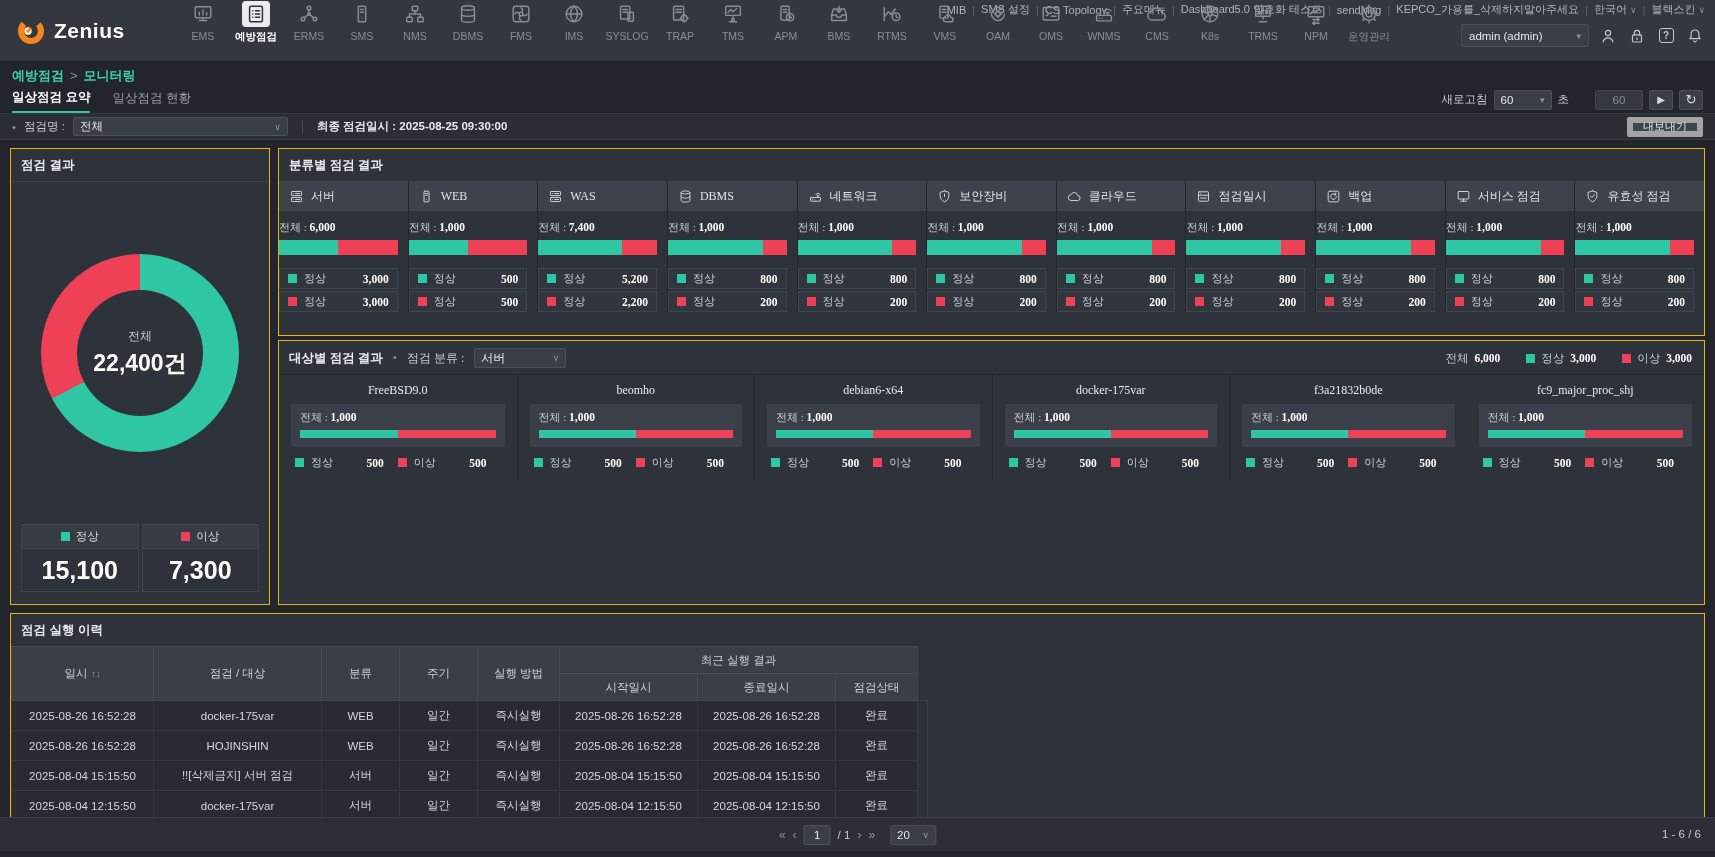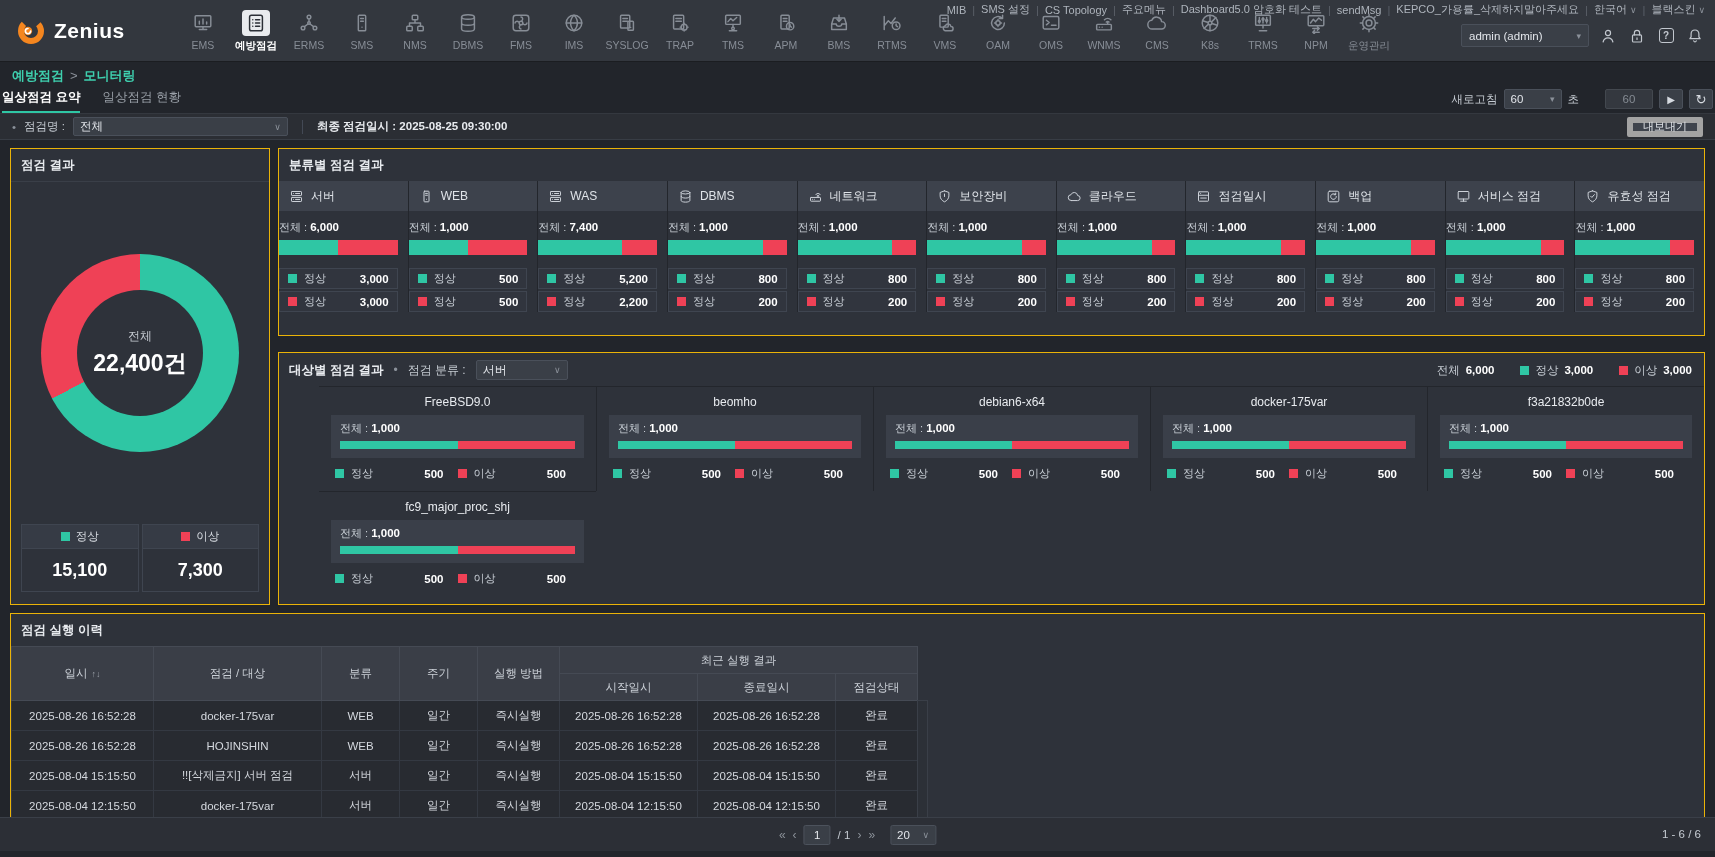--- a/index.html
+++ b/index.html
@@ -11,40 +11,40 @@
 
   
   .header{ position:relative; height:62px; background:#33373e; border-bottom:1px solid #1b1d21; }
   .util-bar{ position:absolute; top:2px; right:10px; display:flex; gap:6px; align-items:center;
              font-size:11px; color:#aeb4bc; white-space:nowrap; }
   .util-bar .sep{ color:#5b6169; }
   .util-link{ cursor:pointer; }
   .caret{ font-size:9px; color:#8b919a; margin-left:3px; }
   .brand{ position:absolute; left:16px; top:16px; display:flex; align-items:center; gap:8px; }
   .brand-name{ font-size:21px; font-weight:bold; color:#ffffff; letter-spacing:.5px; }
-  .main-nav{ position:absolute; left:178px; top:10px; display:flex; gap:3px; }
+  .main-nav{ position:absolute; left:178px; top:1px; display:flex; gap:3px; }
   .nav-item{ width:50px; text-align:center; cursor:pointer; }
   .nav-icon{ width:28px; height:26px; margin:0 auto; display:flex; align-items:center; justify-content:center;
              color:#878d96; border-radius:4px; }
   .nav-item.active .nav-icon{ background:#e9ebee; color:#2b2f36; }
   .nav-label{ display:block; margin-top:3px; font-size:10.5px; color:#878d96; }
   .nav-item.active .nav-label{ color:#ffffff; font-weight:bold; }
   .user-area{ position:absolute; right:10px; top:24px; display:flex; align-items:center; gap:9px; }
   .user-select{ width:128px; height:23px; background:#3a3f47; border:1px solid #4a505a; border-radius:2px;
                 display:flex; align-items:center; justify-content:space-between; padding:0 7px; color:#e2e5ea;
                 font-size:11.5px; cursor:pointer; }
   .hdr-ic{ width:20px; height:20px; color:#c2c7ce; display:flex; align-items:center; justify-content:center; cursor:pointer; }
   .help-box{ width:15px; height:15px; border:1.4px solid #c2c7ce; border-radius:3px; font-size:10px; font-weight:bold;
              display:flex; align-items:center; justify-content:center; }
 
   
   .breadcrumb-bar{ height:27px; display:flex; align-items:center; padding:0 12px; gap:6px;
                    font-size:13px; font-weight:bold; color:#3ecfae; }
   .bc-sep{ color:#8b919a; font-weight:normal; }
-  .tab-bar{ height:25px; display:flex; align-items:flex-start; padding:0 2px; border-bottom:1px solid #34383f; }
+  .tab-bar{ height:25px; display:flex; align-items:center; padding:0 12px; border-bottom:1px solid #34383f; }
   .tab{ margin-right:22px; padding-bottom:5px; font-size:12.5px; color:#9aa0a8; cursor:pointer; }
   .tab.active{ color:#ffffff; font-weight:bold; border-bottom:2px solid #2fc6a4; }
   .tab-right{ margin-left:auto; display:flex; align-items:center; gap:6px; padding-bottom:3px; font-size:11.5px; color:#c6ccd3; }
   .mini-select{ height:20px; background:#3a3f47; border:1px solid #4a505a; border-radius:2px; display:flex;
                 align-items:center; justify-content:space-between; padding:0 6px; color:#e2e5ea; cursor:pointer; }
   .countdown{ width:48px; height:20px; background:#34383f; border:1px solid #43484f; border-radius:2px;
               display:flex; align-items:center; justify-content:center; color:#858b93; }
   .sq-btn{ width:24px; height:20px; background:#3a3f47; border:1px solid #4a505a; border-radius:2px;
            display:flex; align-items:center; justify-content:center; color:#d6dae0; font-size:10px; cursor:pointer; }
   .filter-bar{ height:26px; background:#2b2e34; border-bottom:1px solid #383d45; display:flex; align-items:center;
@@ -67,23 +67,23 @@
   .donut{ position:relative; width:198px; height:198px; border-radius:50%; }
   .donut-hole{ position:absolute; left:36px; top:36px; width:126px; height:126px; border-radius:50%;
                background:#2e323a; display:flex; flex-direction:column; align-items:center; justify-content:center; gap:3px; }
   .donut-hole .lab{ font-size:12px; color:#c3c8cf; }
   .donut-hole .val{ font-size:23px; font-weight:bold; color:#ffffff; }
   .sum-legend{ display:flex; gap:3px; padding:0 10px 12px 10px; }
   .sum-cell{ flex:1; border:1px solid #3f4550; }
   .sum-head{ height:24px; background:#363b45; border-bottom:1px solid #3f4550; display:flex; align-items:center;
              justify-content:center; gap:6px; font-size:11.5px; color:#d6dae0; }
   .swatch{ width:9px; height:9px; display:inline-block; }
-  .sum-val{ height:42px; display:flex; align-items:center; justify-content:center; font-size:18px; font-weight:bold; color:#ffffff; }
-
-  .right-col{ flex:1; display:flex; flex-direction:column; gap:16px; min-width:0; }
+  .sum-val{ height:42px; display:flex; align-items:center; justify-content:center; font-size:25px; font-weight:bold; color:#ffffff; }
+
+  .right-col{ flex:1; display:flex; flex-direction:column; gap:4px; min-width:0;font-family:Liberation Serif, serif; }
   .category-panel{ height:188px; }
   .cat-row{ display:flex; }
   .cat-col{ flex:1; border-left:1px solid #23262c; min-width:0; }
   .cat-col:first-child{ border-left:none; }
   .cat-head{ height:30px; background:#3d424c; display:flex; align-items:center; gap:7px; padding:0 10px;
              color:#dfe3e8; font-size:12px; }
   .cat-head .cic{ color:#ccd1d8; }
   .cat-body{ padding:9px 10px 0 0; }
   .tot-line{ font-size:11px; color:#c6ccd3; }
   .tot-line b{ color:#ffffff; font-size:11.5px; }
@@ -94,21 +94,21 @@
             padding:0 8px; gap:7px; font-size:11px; color:#c6ccd3; }
   .leg-row + .leg-row{ margin-top:2px; }
   .leg-row b{ margin-left:auto; color:#ffffff; font-size:11.5px; }
 
   .target-panel{ flex:1; display:flex; flex-direction:column; }
   .target-head{ display:flex; align-items:center; gap:10px; padding:7px 12px 6px 10px; }
   .target-head .panel-title{ padding:0; }
   .t-summary{ margin-left:auto; display:flex; align-items:center; gap:26px; font-size:11.5px; color:#c6ccd3; }
   .t-summary b{ color:#ffffff; }
   .t-sum-item{ display:flex; align-items:center; gap:6px; }
-  .target-grid{ display:grid; grid-template-columns:repeat(5,1fr);padding-left:40px; }
+  .target-grid{ display:grid; grid-template-columns:repeat(6,1fr); }
   .target-card{ border-left:1px solid #23262c; border-top:1px solid #23262c; padding:4px 12px 10px 12px; min-width:0; }
   .target-card:nth-child(5n+1){ border-left:none; }
   .t-title{ text-align:center; font-size:12px; color:#e8ebef; padding:4px 0 6px 0; }
   .t-body{ background:#3a3f49; padding:6px 9px 9px 9px; }
   .t-bar{ margin-top:5px; height:8px; background:#ef4156; overflow:hidden; }
   .t-bar .hbar-fill{ height:100%; }
   .t-legend{ display:flex; margin-top:8px; padding:0 4px; font-size:11px; color:#c6ccd3; }
   .t-leg-item{ flex:1; display:flex; align-items:center; gap:7px; }
   .t-leg-item b{ margin-left:auto; margin-right:14px; color:#ffffff; font-size:11.5px; }
 

